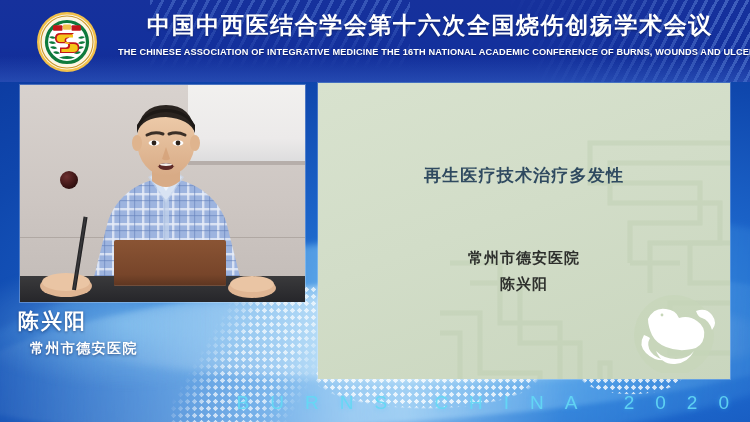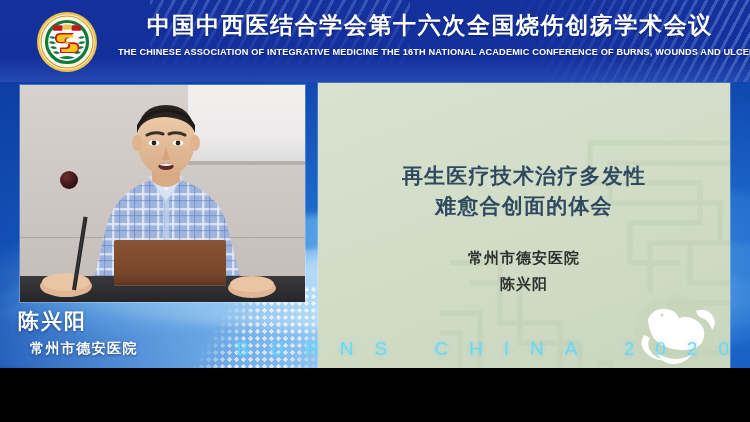--- a/index.html
+++ b/index.html
@@ -3,21 +3,21 @@
 <meta charset="utf-8">
 <title>Conference Broadcast</title>
 <style>
   html,body{margin:0;padding:0;background:#000;}
   body{
     font-family:"Liberation Sans","DejaVu Sans",sans-serif;
     -webkit-font-smoothing:antialiased;
   }
   #stage{
     position:relative;
-    width:750px;height:368px;
+    width:750px;height:422px;
     overflow:hidden;
     background:#4d7c0f;
   }
 
   
   .bg-base{
     position:absolute;inset:0;
     background:
       radial-gradient(130% 95% at 68% 74%, #2f8be0 0%, #1b63c8 32%, #0f47ad 60%, #0a2f95 100%),
       linear-gradient(180deg,#123fa6 0%,#0c3aa2 45%,#0a2f93 100%);
@@ -203,21 +203,21 @@
     position:absolute;right:-10px;top:40px;width:300px;height:270px;
     opacity:.5;
   }
   .slide-motif{
     position:absolute;right:8px;bottom:6px;width:96px;height:82px;
   }
   .slide-title{
     position:absolute;left:0;right:0;top:78px;
     text-align:center;
     font-family:"Liberation Serif","DejaVu Serif",serif;
-    font-size:21px;font-weight:bold;color:#2f4a60;
+    font-size:17px;font-weight:bold;color:#2f4a60;
     line-height:30px;letter-spacing:1.2px;
   }
   .slide-sub{
     position:absolute;left:0;right:0;top:162px;
     text-align:center;
     font-family:"Liberation Serif","DejaVu Serif",serif;
     font-size:15px;font-weight:bold;color:#2d2f2c;
     line-height:26px;letter-spacing:1px;
   }
 
@@ -391,21 +391,20 @@
         <circle cx="36" cy="24" r="3.4"></circle>
         <path d="M56 36 q6 -2 9 3 q3 5 -2 8 q-4 2 -7 -2 q-3 -5 0 -9 z"></path>
       </g>
       <g fill="#c6d6b8">
         <circle cx="36" cy="24" r="1.4"></circle>
       </g>
     </svg>
 
     <div class="slide-title">
       <div>再生医疗技术治疗多发性</div>
-      <div>难愈合创面的体会</div>
     </div>
 
     <div class="slide-sub">
       <div>常州市德安医院</div>
       <div>陈兴阳</div>
     </div>
   </div>
 
   <div class="wordmark">BURNS CHINA 2020</div>
 

